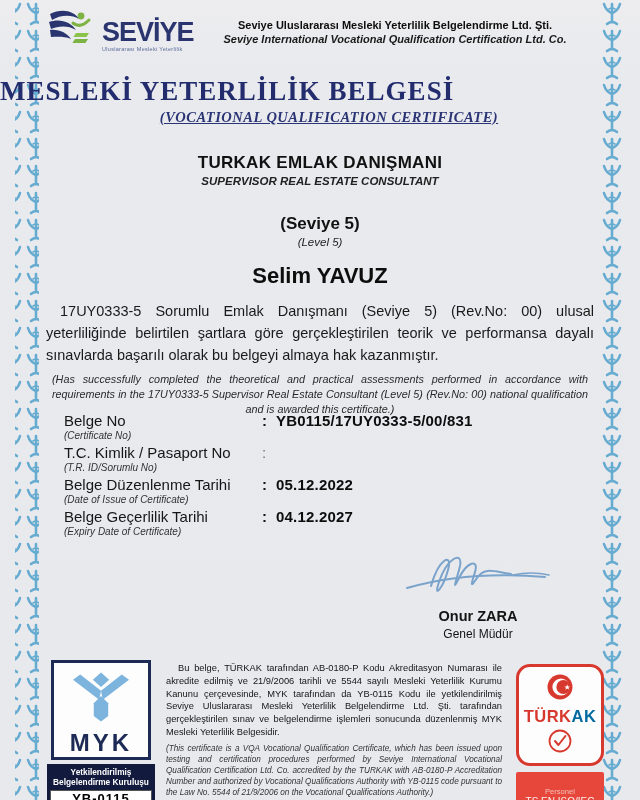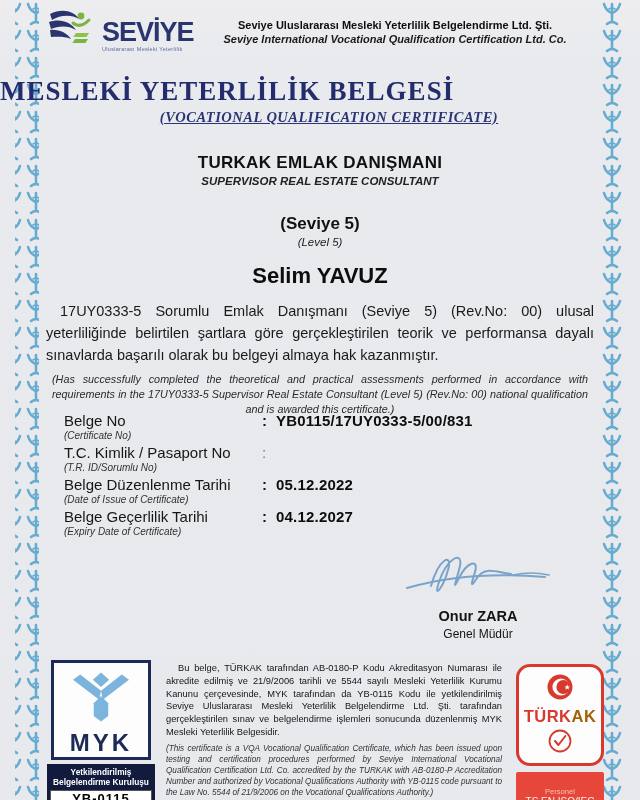--- a/index.html
+++ b/index.html
@@ -65,21 +65,21 @@
     letter-spacing:1px; margin-top:2px; padding:0 2px; }
   .fineprint { flex:1; padding-top:2px; }
   .fp-tr { font-size:9.3px; line-height:1.38; text-align:justify; text-indent:12px; color:#151515; }
   .fp-en { font-size:8.2px; font-style:italic; line-height:1.35; text-align:justify; color:#333; margin-top:4px; }
 
   .turkak-block { width:96px; flex:none; text-align:center; }
   .turkak-badge { width:88px; margin:4px auto 0; border:3px solid #d8392e; border-radius:14px;
     background:#fdfdfd; padding:6px 2px 5px; }
   .turkak-word { font-size:16.5px; font-weight:bold; letter-spacing:.5px; line-height:1; margin-top:3px; }
   .turkak-solid { color:#d8392e; }
-  .turkak-light { color:#a16207;text-align:right; }
+  .turkak-light { color:#0369a1;text-align:right; }
   .turkak-redbox { width:88px; margin:6px auto 0; background:#e6473a; border-radius:2px; padding:15px 1px; }
   .turkak-line1 { font-size:7.6px; color:#f6c0b9; line-height:1.2; }
   .turkak-line2 { font-size:10px; color:#fdf3f2; line-height:1.2; }
   .turkak-code { width:88px; margin:2px auto 0; background:#fff; border:2px solid #d8392e; border-radius:2px;
     color:#d8392e; font-size:13px; font-weight:bold; letter-spacing:1px; padding:1px 0; }
 </style>
 </head>
 <body>
 
 <div class="page">

